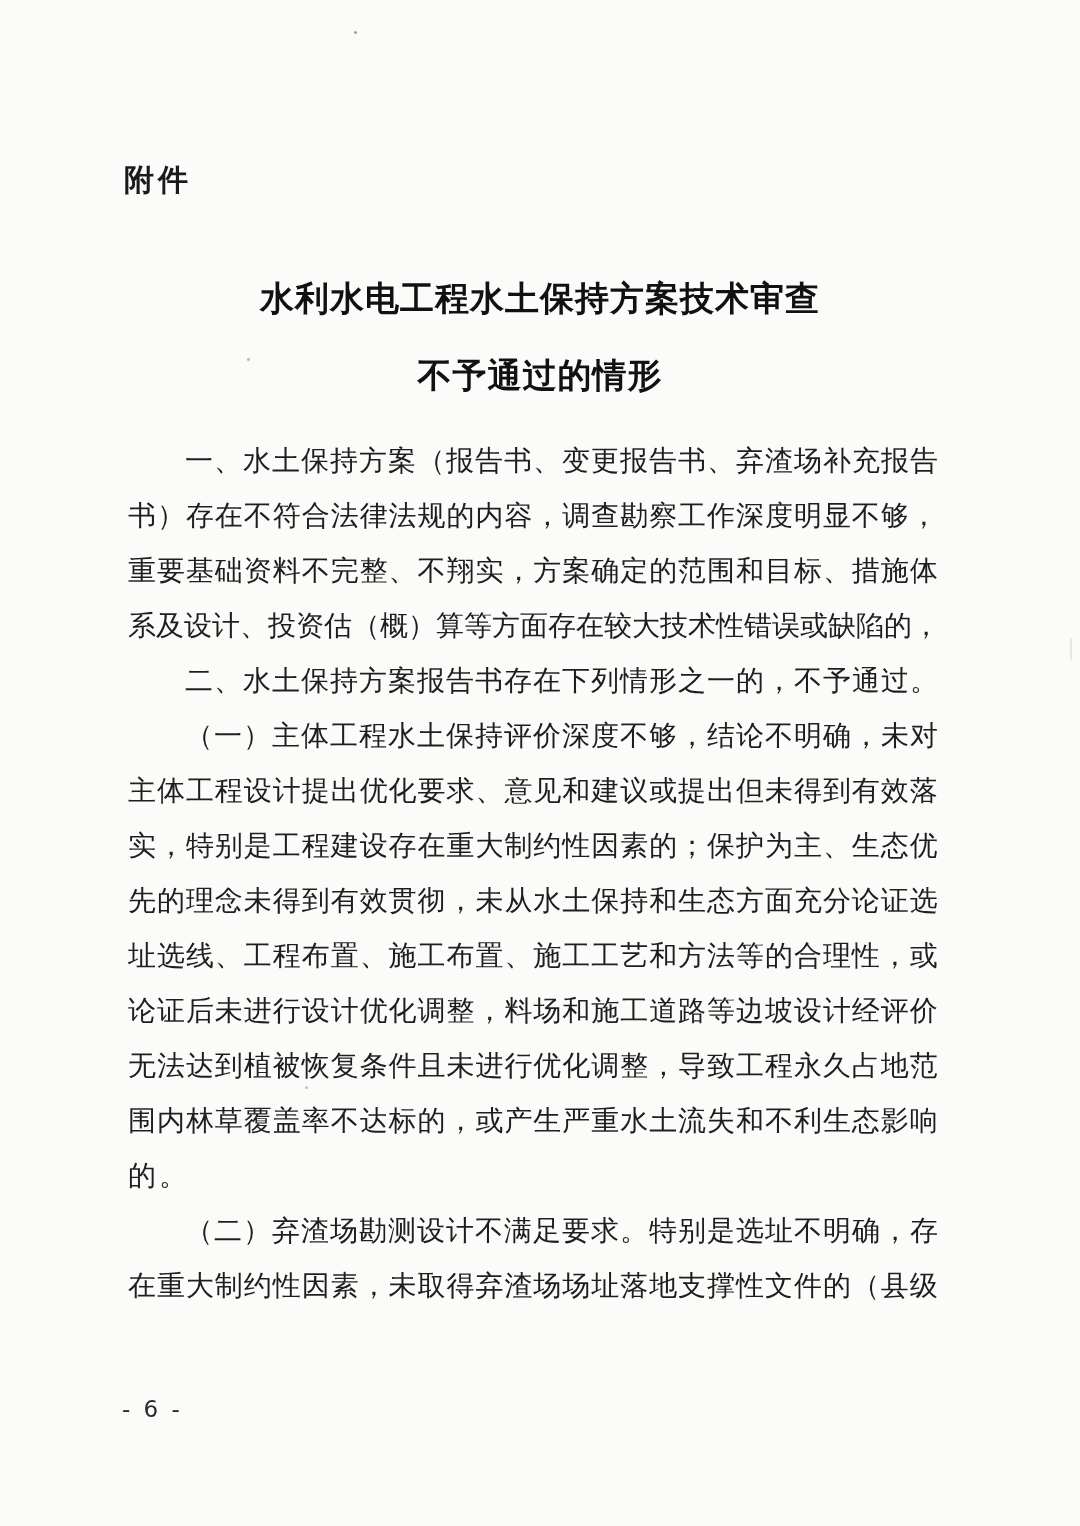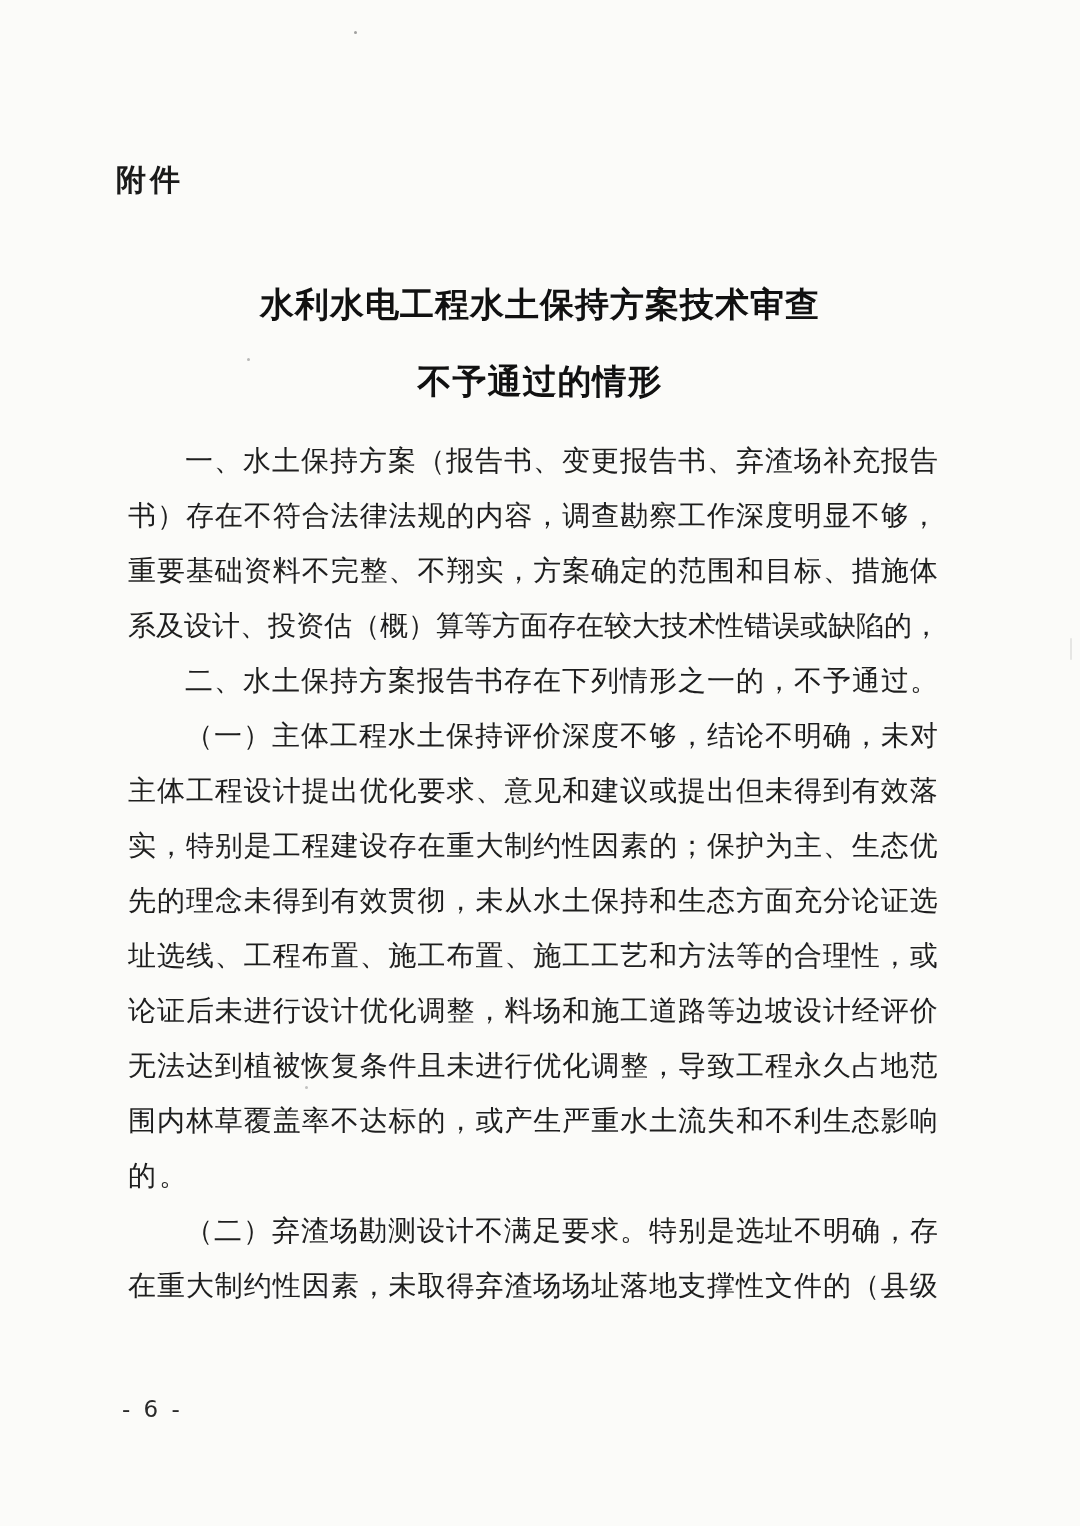--- a/index.html
+++ b/index.html
@@ -11,32 +11,32 @@
     position: relative;
     width: 1080px;
     height: 1526px;
     background: #fbfbf9;
     color: #1e1e1e;
     font-family: "Liberation Serif", "DejaVu Serif", serif;
     overflow: hidden;
   }
   .attachment {
     position: absolute;
-    left: 116px;
+    left: 124px;
     top: 160px;
     font-size: 30px;
     font-weight: 600;
     letter-spacing: 4px;
     color: #1a1a1a;
     font-family: "Liberation Sans", "DejaVu Sans", sans-serif;
   }
   .title {
     position: absolute;
     left: 0;
-    top: 266px;
+    top: 260px;
     width: 100%;
     margin: 0;
     text-align: center;
     font-size: 34px;
     font-weight: 700;
     color: #111111;
     line-height: 77px;
     letter-spacing: 1px;
   }
   .title .title-line {

